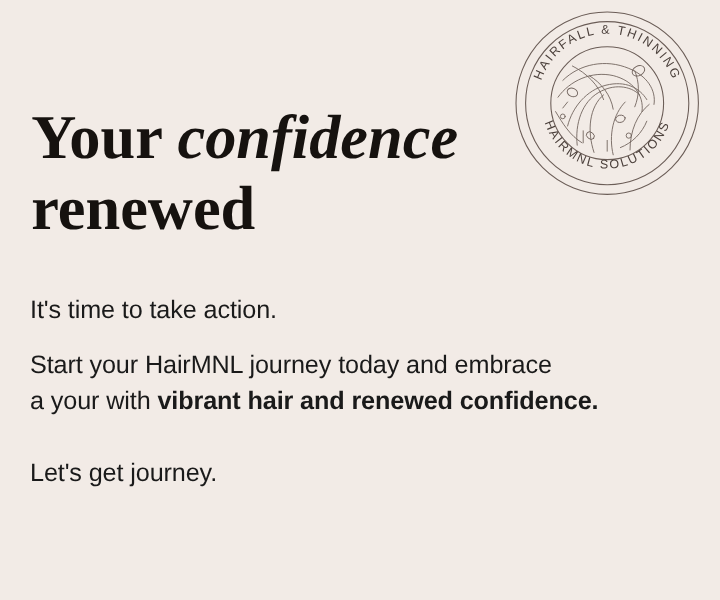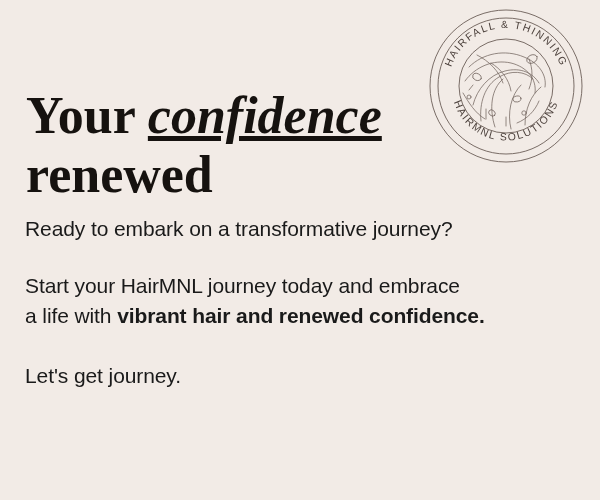--- a/index.html
+++ b/index.html
@@ -49,21 +49,20 @@
     top: 52px;
     width: 400px;
     font-family: "Liberation Serif", serif;
     font-size: 52px;
     line-height: 1.13;
     color: #16120f;
     letter-spacing: 0px;
   }
   .headline .em {
     font-style: italic;
-    text-decoration: underline;
   }
   .headline .plain {
     font-style: normal;
   }
 
   
   .body-copy {
     position: absolute;
     left: 25px;
     top: 214px;
@@ -71,21 +70,21 @@
   }
   .para {
     font-family: "Liberation Sans", sans-serif;
     font-size: 21px;
     line-height: 30px;
     color: #1a1a1a;
     letter-spacing: -0.1px;
     margin: 0;
   }
   .para-gap-1 { margin-top: 0; }
-  .para-gap-2 { margin-top: 27px; }
+  .para-gap-2 { margin-top: 16px; }
   .para-gap-3 { margin-top: 30px; }
   .para b {
     font-weight: 700;
   }
 </style>
 </head>
 <body>
 
 <div class="slide">
 
@@ -136,22 +135,23 @@
     </svg>
   </div>
 
   <h1 class="headline">
     <span class="plain">Your </span><span class="em">confidence</span><br>
     <span class="plain">renewed</span>
   </h1>
 
   <div class="body-copy">
     <p class="para para-gap-1">
-      <span>Ready to embark on a transformative journey?</span><br>
+      <br>
+      <span>It's time to take action.</span>
     </p>
     <p class="para para-gap-2">
       <span>Start your HairMNL journey today and embrace</span><br>
-      <span>a life with </span><b>vibrant hair and renewed confidence.</b>
+      <span>a your with </span><b>vibrant hair and renewed confidence.</b>
     </p>
     <p class="para para-gap-3">Let's get journey.</p>
   </div>
 
 </div>
 
 </body></html>

